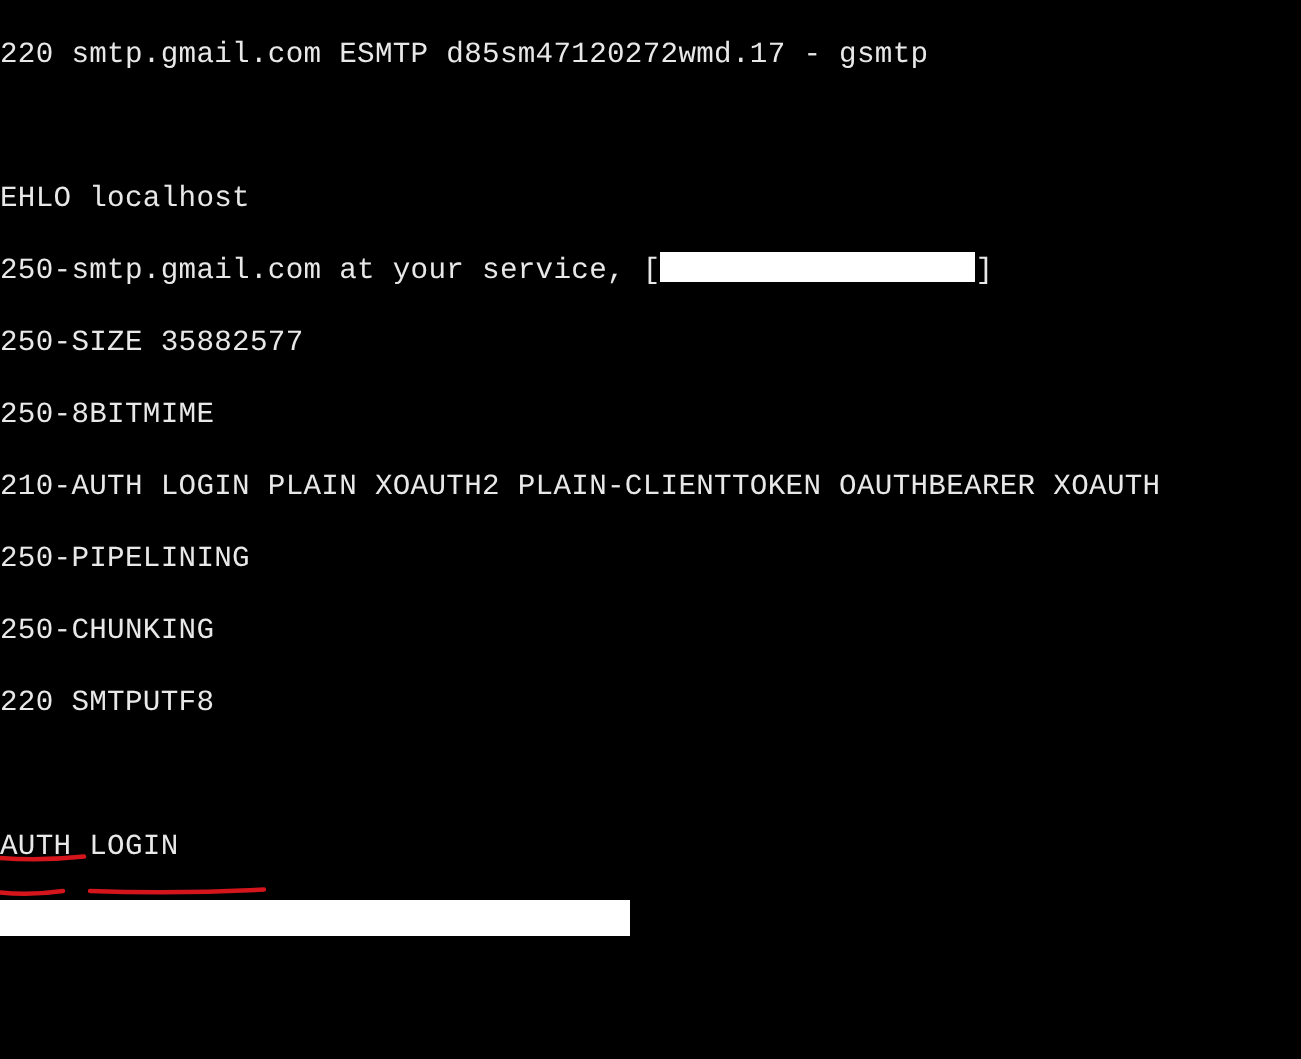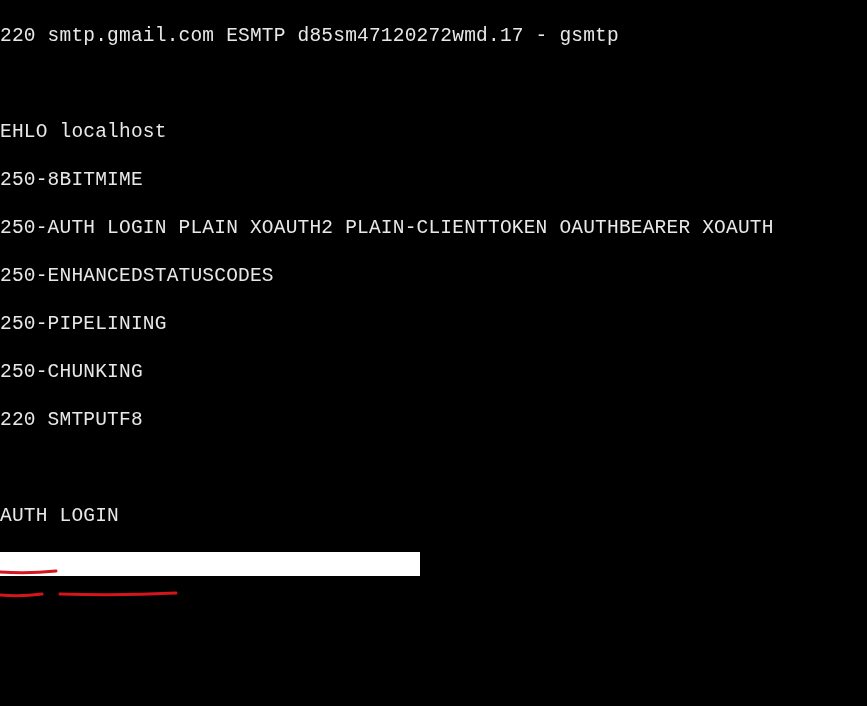--- a/index.html
+++ b/index.html
@@ -41,23 +41,24 @@
     pointer-events: none;
   }
 </style>
 </head>
 <body>
 
 <div class="terminal">
 <span class="line">220 smtp.gmail.com ESMTP d85sm47120272wmd.17 - gsmtp</span>
 <span class="line"></span>
 <span class="line">EHLO localhost</span>
+<span class="line"><span>250-smtp.gmail.com at your service, [</span><span class="redact" style="width:210px;height:20px;"></span><span>]</span></span>
+<span class="line">250-SIZE 35882577</span>
 <span class="line">250-8BITMIME</span>
-<span class="line">250-AUTH LOGIN PLAIN XOAUTH2 PLAIN-CLIENTTOKEN OAUTHBEARER XOAUTH</span>
-<span class="line">250-ENHANCEDSTATUSCODES</span>
+<span class="line">210-AUTH LOGIN PLAIN XOAUTH2 PLAIN-CLIENTTOKEN OAUTHBEARER XOAUTH</span>
 <span class="line">250-PIPELINING</span>
 <span class="line">250-CHUNKING</span>
 <span class="line">220 SMTPUTF8</span>
 <span class="line"></span>
 <span class="line">AUTH LOGIN</span>
 <span class="line"><span class="redact" style="width:420px;height:24px;"></span></span>
 
 
 
 

